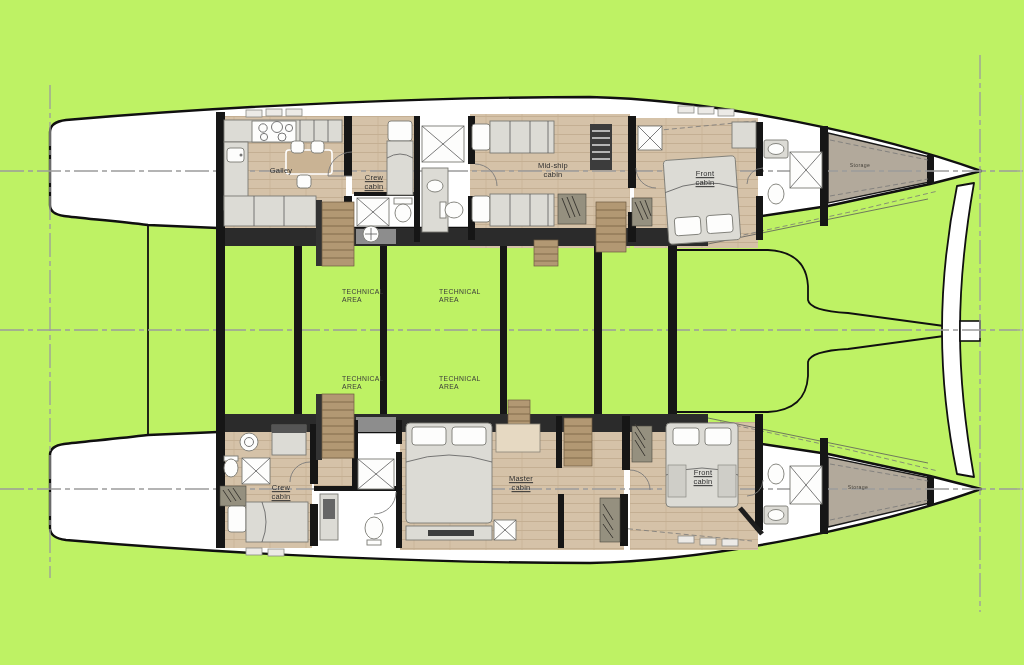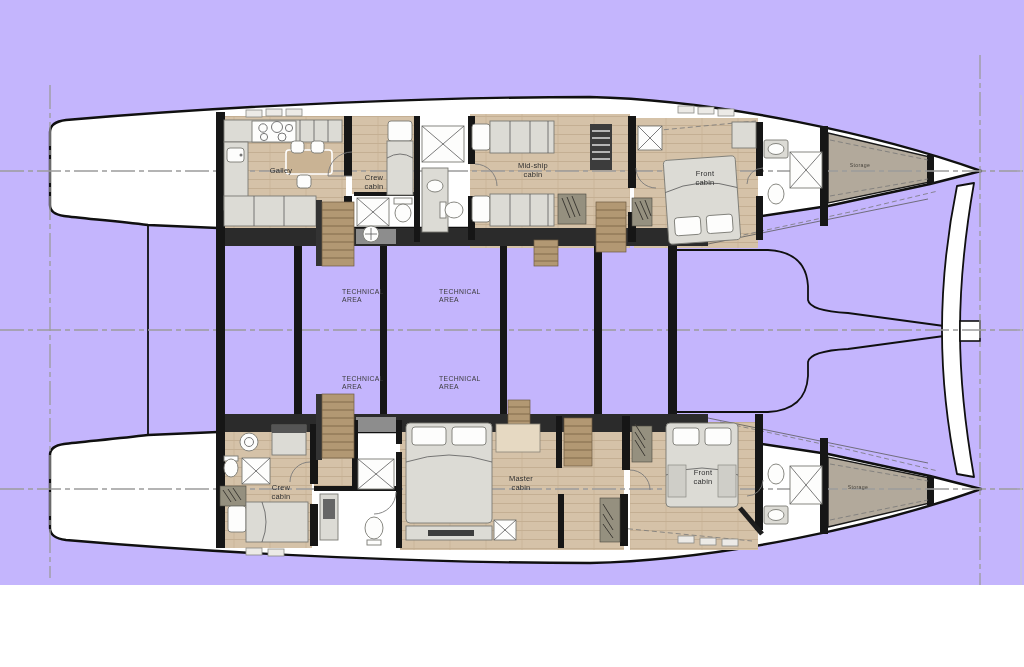--- a/index.html
+++ b/index.html
@@ -1,21 +1,21 @@
 <!DOCTYPE html>
 <html style="--wood: #d5c2a8; --wood_grain: #c2ad91; --furniture: #dcdbd5; --furniture_edge: #7a7a74; --wall: #161616; --band: #2b2b2b; --storage_fill: #b2a99b; --stairs_wood: #b29873; --refline: #9c9c9c; --outline: #101010; --label_text: #2f2f2f;"><head>
 <meta charset="utf-8">
 <style>
   html,body{margin:0;padding:0;background:#ffffff;}
-  #stage{position:relative;width:1024px;height:585px;background:#c4b5fd;overflow:hidden;
+  #stage{position:relative;width:1024px;height:665px;background:#bef264;overflow:hidden;
          font-family:"Liberation Sans", sans-serif;}
   #plan-svg{position:absolute;left:0;top:0;}
   .lbl{position:absolute;transform:translate(-50%,-50%);color:var(--label_text);
        font-size:7.5px;line-height:1.18;text-align:center;letter-spacing:.2px;white-space:normal;}
-  .lbl.narrow{width:34px;}
+  .lbl.narrow{width:34px;text-decoration:underline;}
   .lbl.mid{width:42px;}
   .lbl.tech{width:48px;font-size:6.8px;text-align:left;color:#3a3a3a;letter-spacing:.35px;}
   .lbl.tiny{font-size:5.2px;color:#4a463f;letter-spacing:.3px;width:40px;}
   
   .wall{fill:var(--wall);}
   .band{fill:var(--band);}
   .furn{fill:var(--furniture);stroke:var(--furniture_edge);stroke-width:.9;}
   .white-fix{fill:#fdfdfc;stroke:var(--furniture_edge);stroke-width:.9;}
   .hull{fill:#ffffff;stroke:var(--outline);stroke-width:2.4;stroke-linejoin:round;}
   .thin{fill:none;stroke:var(--outline);stroke-width:1.8;}
@@ -331,21 +331,21 @@
     <rect x="246" y="548" width="16" height="7" class="hatch"></rect>
     <rect x="268" y="549" width="16" height="7" class="hatch"></rect>
     <rect x="678" y="536" width="16" height="7" class="hatch"></rect>
     <rect x="700" y="538" width="16" height="7" class="hatch"></rect>
     <rect x="722" y="539" width="16" height="7" class="hatch"></rect>
   </g>
 </svg>
 
 <div class="lbl" style="left:281px;top:171px;">Galley</div>
 <div class="lbl narrow" style="left:374px;top:183px;">Crew cabin</div>
-<div class="lbl mid" style="left:533px;top:171px;">Mid-ship cabin</div>
+<div class="lbl mid" style="left:553px;top:171px;">Mid-ship cabin</div>
 <div class="lbl narrow" style="left:705px;top:179px;">Front cabin</div>
 <div class="lbl tiny" style="left:860px;top:165px;">Storage</div>
 
 <div class="lbl tech" style="left:366px;top:296px;">TECHNICAL AREA</div>
 <div class="lbl tech" style="left:463px;top:296px;">TECHNICAL AREA</div>
 <div class="lbl tech" style="left:366px;top:383px;">TECHNICAL AREA</div>
 <div class="lbl tech" style="left:463px;top:383px;">TECHNICAL AREA</div>
 
 <div class="lbl narrow" style="left:281px;top:493px;">Crew cabin</div>
 <div class="lbl narrow" style="left:521px;top:484px;">Master cabin</div>

